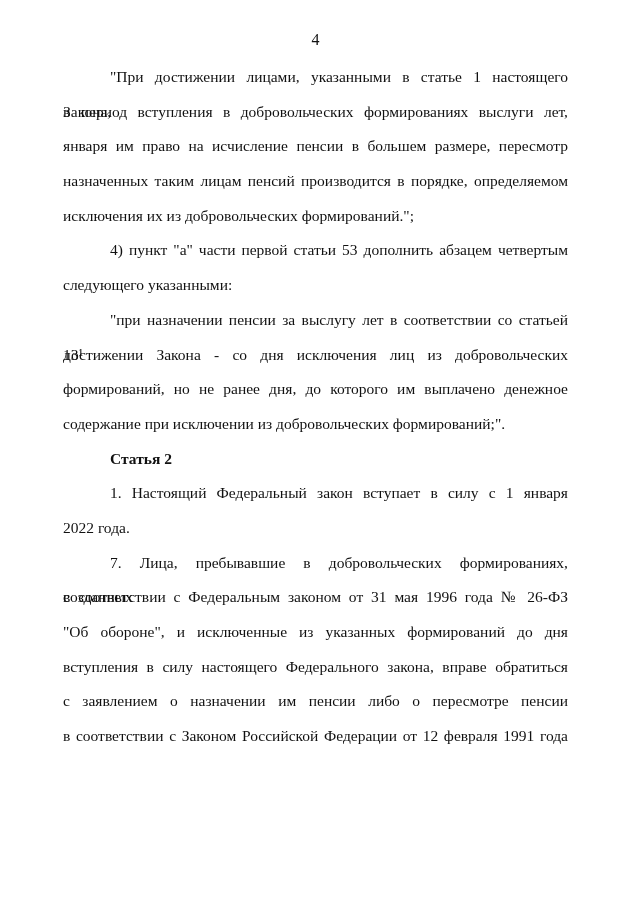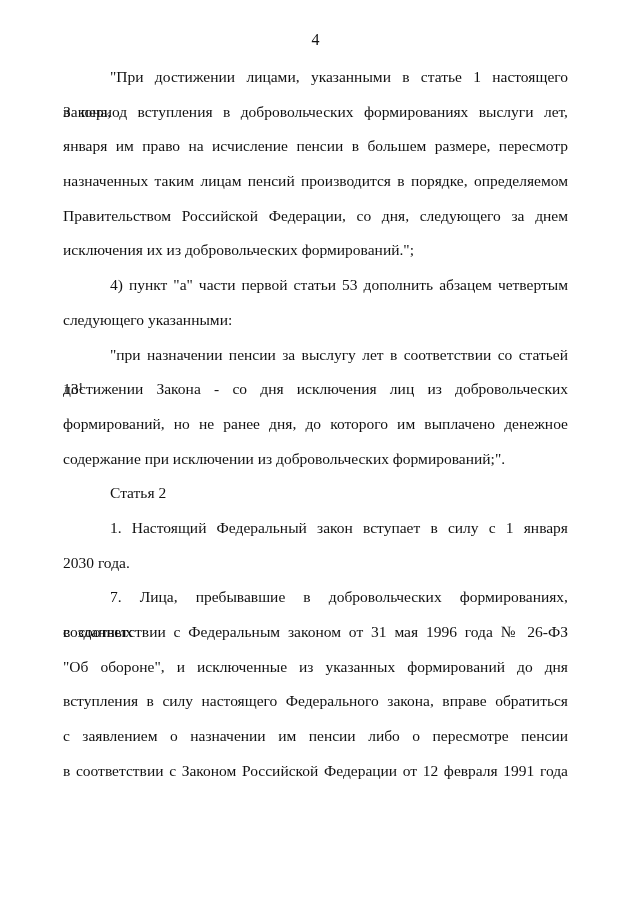--- a/index.html
+++ b/index.html
@@ -42,41 +42,40 @@
     overflow: visible;
   }
   .line.first {
     text-indent: 47px;
   }
   .line.last {
     text-align-last: left;
     -moz-text-align-last: left;
   }
   .line.heading {
-    font-weight: normal;
+    font-weight: bold;
     text-align-last: left;
     -moz-text-align-last: left;
     text-indent: 47px;
   }
 </style>
 </head>
 <body>
 
 <div class="sheet">
 
   <div class="page-number">4</div>
 
   <div class="text-block">
 
     <div>
       <div class="line first">"При достижении лицами, указанными в статье 1 настоящего Закона,</div>
       <div class="line">в период вступления в добровольческих формированиях выслуги лет,</div>
       <div class="line">января им право на исчисление пенсии в большем размере, пересмотр</div>
       <div class="line">назначенных таким лицам пенсий производится в порядке, определяемом</div>
-      <div class="line">Правительством Российской Федерации, со дня, следующего за днем</div>
       <div class="line last">исключения их из добровольческих формирований.";</div>
     </div>
 
     <div>
       <div class="line first">4) пункт "а" части первой статьи 53 дополнить абзацем четвертым</div>
       <div class="line last">следующего указанными:</div>
     </div>
 
     <div>
       <div class="line first">"при назначении пенсии за выслугу лет в соответствии со статьей 13¹</div>
@@ -84,21 +83,21 @@
       <div class="line">формирований, но не ранее дня, до которого им выплачено денежное</div>
       <div class="line last">содержание при исключении из добровольческих формирований;".</div>
     </div>
 
     <div>
       <div class="line heading">Статья 2</div>
     </div>
 
     <div>
       <div class="line first">1. Настоящий Федеральный закон вступает в силу с 1 января</div>
-      <div class="line last">2030 года.</div>
+      <div class="line last">2022 года.</div>
     </div>
 
     <div>
       <div class="line first">7. Лица, пребывавшие в добровольческих формированиях, созданных</div>
       <div class="line">в соответствии с Федеральным законом от 31 мая 1996 года № 26-ФЗ</div>
       <div class="line">"Об обороне", и исключенные из указанных формирований до дня</div>
       <div class="line">вступления в силу настоящего Федерального закона, вправе обратиться</div>
       <div class="line">с заявлением о назначении им пенсии либо о пересмотре пенсии</div>
       <div class="line">в соответствии с Законом Российской Федерации от 12 февраля 1991 года</div>
     </div>

